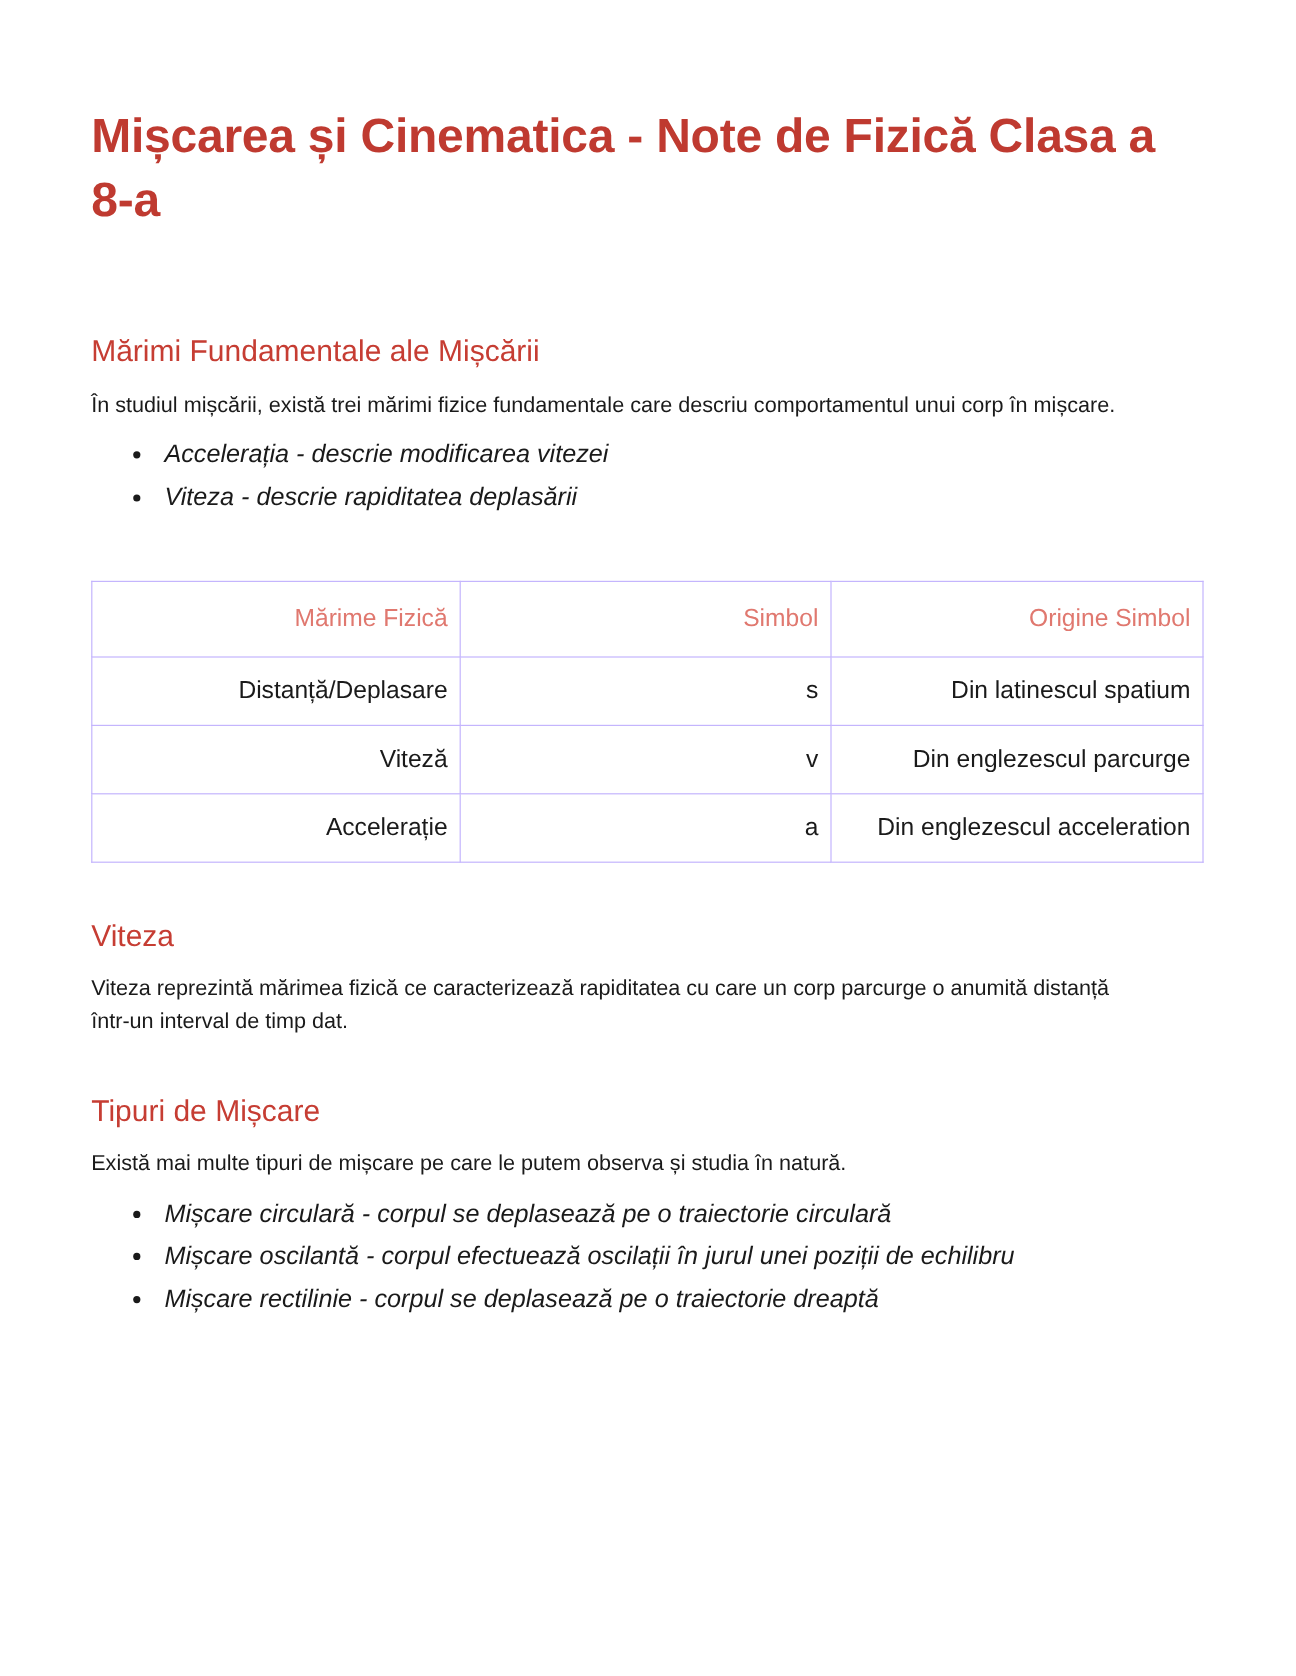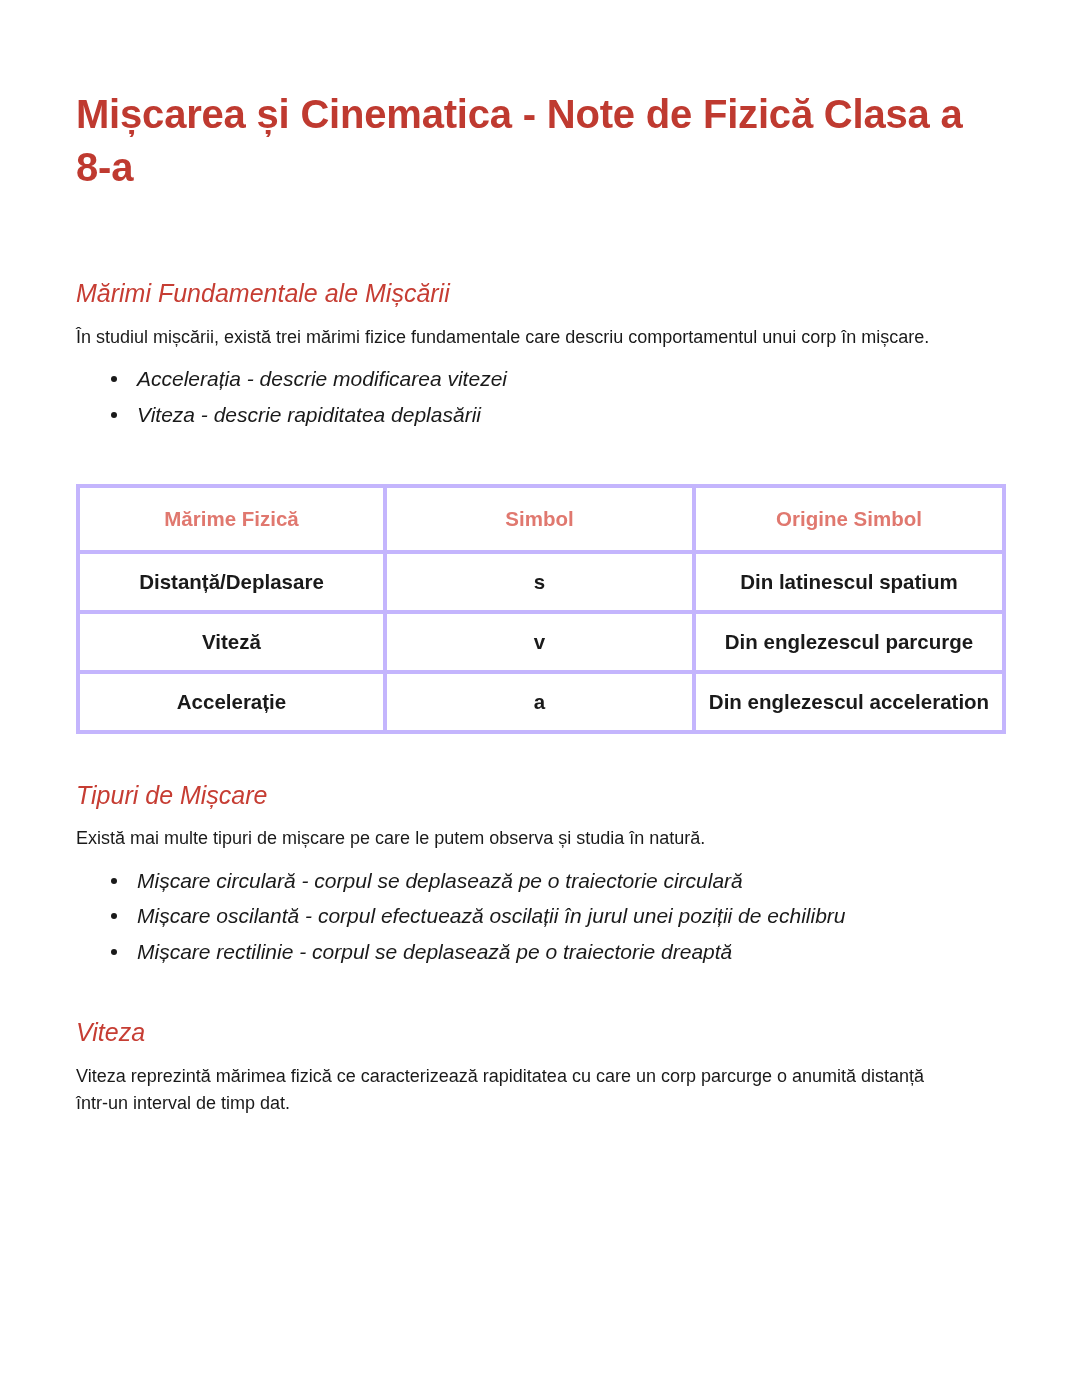--- a/index.html
+++ b/index.html
@@ -38,21 +38,20 @@
   
   .section {
     margin: 0;
   }
   .section-heading {
     margin: 0;
     font-size: 25px;
     line-height: 1.25;
     font-weight: 400;
     color: #c63d33;
-    font-style: italic;
   }
 
   .sec-gap-first { padding-top: 84px; }
   .sec-gap       { padding-top: 46px; }
 
   
   .para {
     margin: 14px 0 0 0;
     font-size: 18px;
     line-height: 1.52;
@@ -91,24 +90,24 @@
   .table-wrap {
     margin-top: 53px;
   }
   table.data-table {
     border-collapse: collapse;
     width: 926px;
     table-layout: fixed;
   }
   table.data-table th,
   table.data-table td {
-    border: 4px solid #c4b5fd;
-    text-align: center;
+    border: 1px solid #c4b5fd;
+    text-align: right;
     vertical-align: middle;
-    font-weight: 700;
+    font-weight: 400;
     padding: 12px 10px;
     font-size: 20.5px;
     line-height: 1.45;
   }
   table.data-table th {
     color: #e0786f;
     height: 38px;
   }
   table.data-table td {
     color: #1a1a1a;
@@ -166,30 +165,30 @@
             <td>Accelerație</td>
             <td>a</td>
             <td>Din englezescul acceleration</td>
           </tr>
         </tbody>
       </table>
     </div>
   </section>
 
   <section class="section sec-gap">
+    <h2 class="section-heading">Viteza</h2>
+
+    <p class="para">Viteza reprezintă mărimea fizică ce caracterizează rapiditatea cu care un corp parcurge o anumită distanță într-un interval de timp dat.</p>
+  </section>
+
+  <section class="section sec-gap">
     <h2 class="section-heading">Tipuri de Mișcare</h2>
 
     <p class="para">Există mai multe tipuri de mișcare pe care le putem observa și studia în natură.</p>
 
     <ul class="bullets">
       <li>Mișcare circulară - corpul se deplasează pe o traiectorie circulară</li>
       <li>Mișcare oscilantă - corpul efectuează oscilații în jurul unei poziții de echilibru</li>
       <li>Mișcare rectilinie - corpul se deplasează pe o traiectorie dreaptă</li>
     </ul>
   </section>
 
-  <section class="section sec-gap">
-    <h2 class="section-heading">Viteza</h2>
-
-    <p class="para">Viteza reprezintă mărimea fizică ce caracterizează rapiditatea cu care un corp parcurge o anumită distanță într-un interval de timp dat.</p>
-  </section>
-
 </div>
 
 </body></html>

